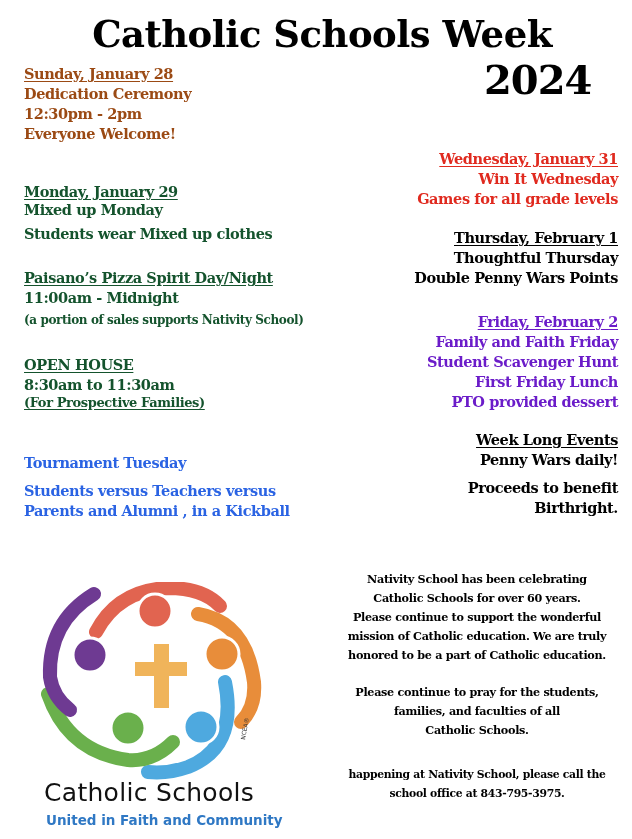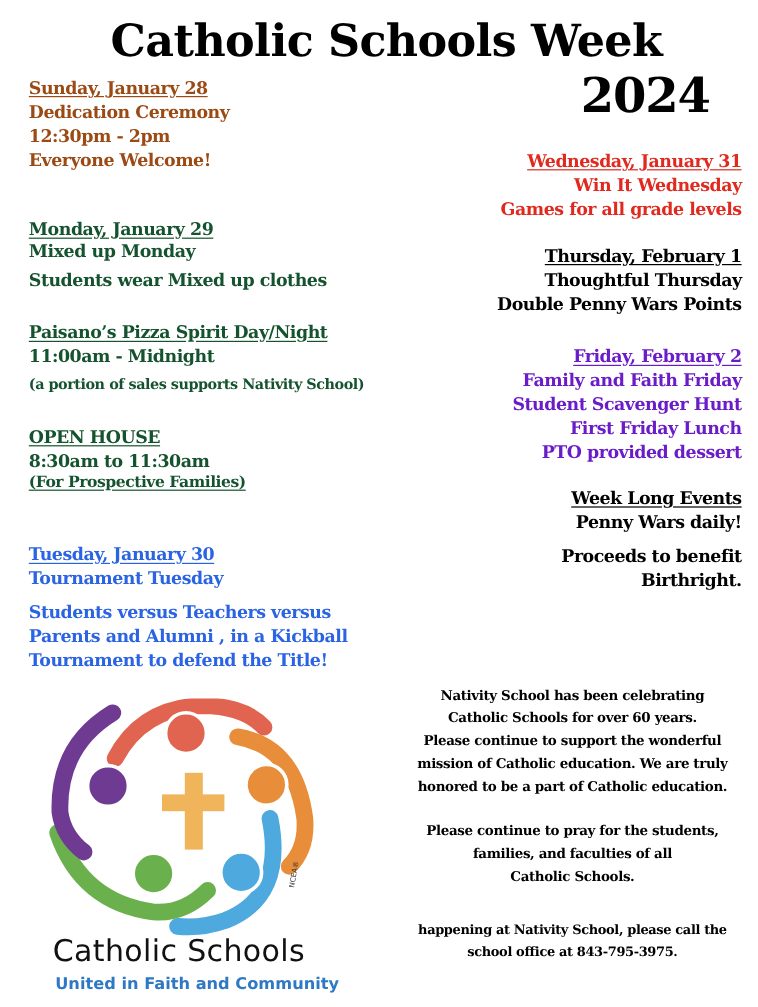--- a/index.html
+++ b/index.html
@@ -7,21 +7,21 @@
          font-family:"DejaVu Serif", "Liberation Serif", serif; }
   .abs { position:absolute; }
   .title { left:0; width:632px; top:12px; text-align:center; padding-left:0;
            font-family:"DejaVu Serif", serif; font-weight:bold; font-size:37px; color:#000; letter-spacing:-0.5px; }
   .title span { position:relative; left:6px; }
   .year { left:484px; top:56px; font-family:"DejaVu Serif", serif; font-weight:bold; font-size:40px; color:#000; letter-spacing:-1px; }
   .blk { font-weight:bold; font-size:14.5px; line-height:20px; letter-spacing:-0.4px; white-space:nowrap; }
   .blk .u { text-decoration:underline; text-underline-offset:2px; }
   .small { font-size:12px;text-align:center; }
   .left { left:24px; }
-  .right { right:14px; text-align:right; }
+  .right { right:14px; text-align:right;margin-top:24px; }
   .brown { color:#9b4a14; }
   .green { color:#14532d; }
   .blue { color:#2a63e3; }
   .red { color:#e02a1f; }
   .orange { color:#000000; }
   .purple { color:#6b1cc9; }
   .black { color:#000; }
   .info { left:322px; width:310px; text-align:center; font-weight:bold; font-size:11.2px; line-height:19px; color:#000; letter-spacing:-0.3px; }
   .logo-svg { left:38px; top:582px; }
   .logo-title { left:44px; top:778px; font-family:"DejaVu Sans", "Liberation Sans", sans-serif; font-size:25px; color:#111; letter-spacing:0.3px; }
@@ -52,25 +52,23 @@
   <div class="small" style="margin-top:2px;">(a portion of sales supports Nativity School)</div>
 </div>
 
 <div class="abs blk left green" style="top:355px;">
   <div class="u">OPEN HOUSE</div>
   <div>8:30am to 11:30am</div>
   <div class="u" style="font-size:13px; line-height:16px;">(For Prospective Families)</div>
 </div>
 
 <div class="abs blk left blue" style="top:453px;">
-  <div class="u">Tuesday,  January 30</div>
   <div>Tournament Tuesday</div>
   <div style="margin-top:8px;">Students versus Teachers  versus</div>
   <div>Parents and Alumni ,  in a Kickball</div>
-  <div>Tournament to defend the Title!</div>
 </div>
 
 <div class="abs blk right red" style="top:125px;">
   <div class="u">Wednesday,  January 31</div>
   <div>Win It Wednesday</div>
   <div>Games for all grade levels</div>
 </div>
 
 <div class="abs blk right orange" style="top:204px;">
   <div class="u">Thursday, February 1</div>

